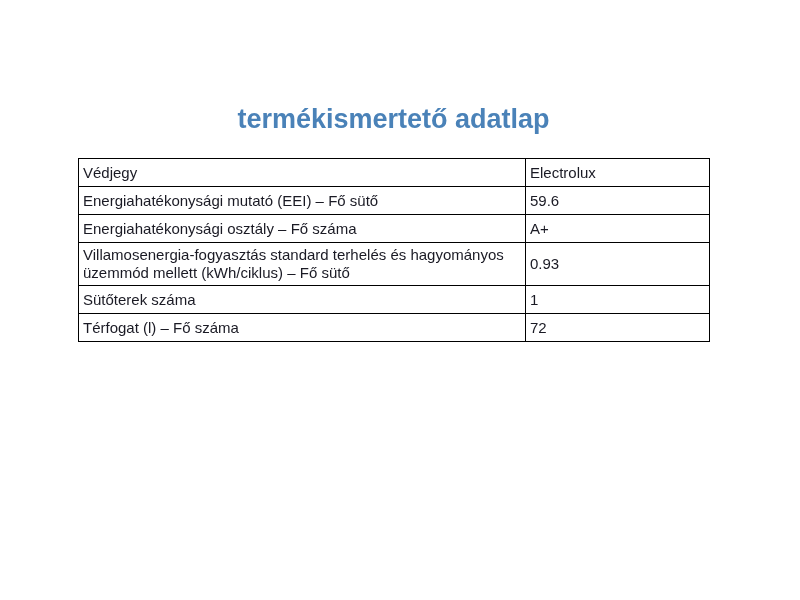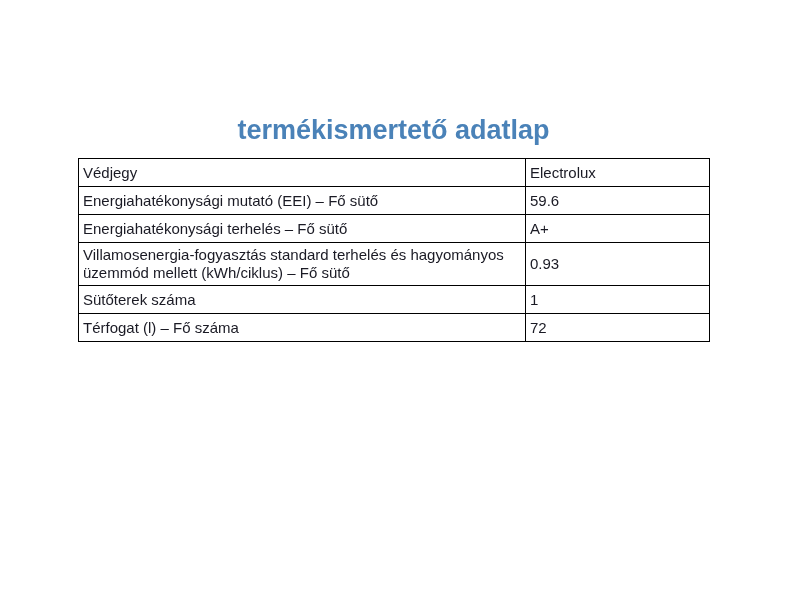--- a/index.html
+++ b/index.html
@@ -12,21 +12,21 @@
   }
   .page {
     position: relative;
     width: 800px;
     height: 600px;
     background: #ffffff;
   }
   .doc-title {
     position: absolute;
     left: 78px;
-    top: 116px;
+    top: 105px;
     width: 631px;
     text-align: center;
     font-size: 27px;
     font-weight: bold;
     color: #4a82b8;
     letter-spacing: 0px;
     line-height: 1.1;
   }
   table.spec-table {
     position: absolute;
@@ -60,21 +60,21 @@
     <tbody>
         <tr class="row-single">
           <td class="label-cell">Védjegy</td>
           <td class="value-cell">Electrolux</td>
         </tr>
         <tr class="row-single">
           <td class="label-cell">Energiahatékonysági mutató (EEI) – Fő sütő</td>
           <td class="value-cell">59.6</td>
         </tr>
         <tr class="row-single">
-          <td class="label-cell">Energiahatékonysági terhelés – Fő sütő</td>
+          <td class="label-cell">Energiahatékonysági osztály – Fő száma</td>
           <td class="value-cell">A+</td>
         </tr>
         <tr class="row-double">
           <td class="label-cell">Villamosenergia-fogyasztás standard terhelés és hagyományos üzemmód mellett (kWh/ciklus) – Fő sütő</td>
           <td class="value-cell">0.93</td>
         </tr>
         <tr class="row-single">
           <td class="label-cell">Sütőterek száma</td>
           <td class="value-cell">1</td>
         </tr>

